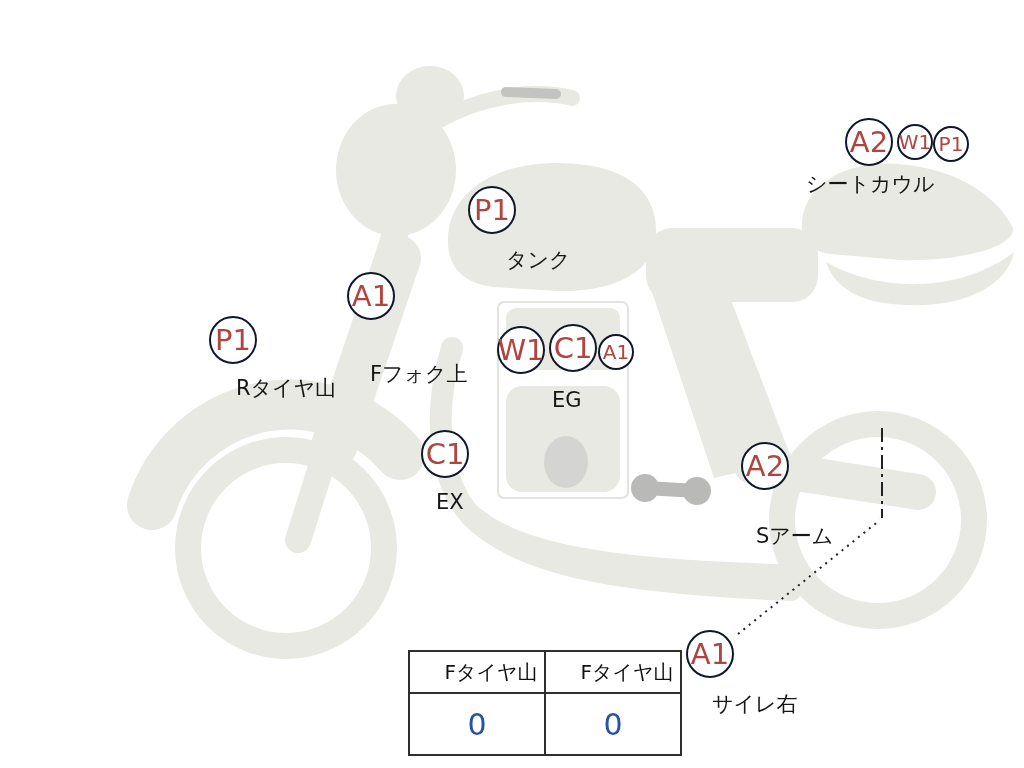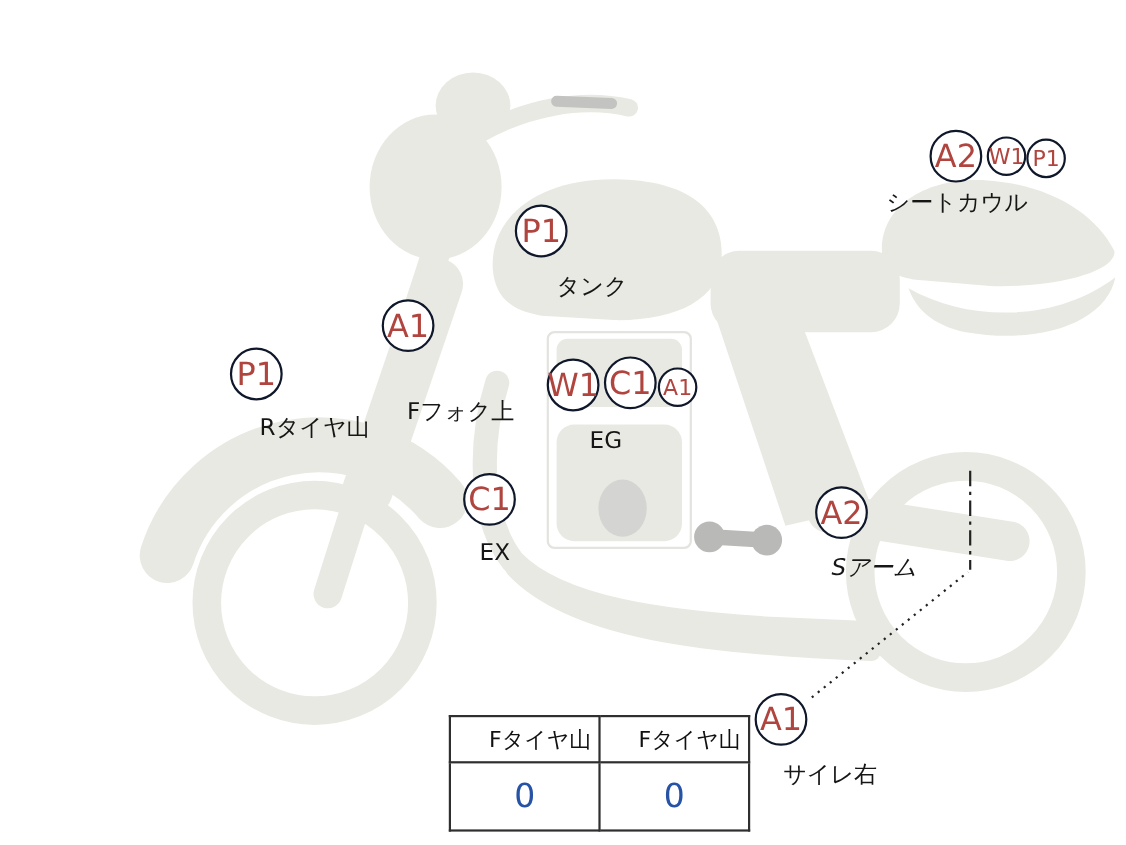--- a/index.html
+++ b/index.html
@@ -121,31 +121,31 @@
 
   <div>
     <div class="badge lg" style="left:468px; top:186px;">P1</div>
     <div class="dlabel" style="left:506px; top:246px;text-align:center;">タンク</div>
   </div>
 
   <div>
     <div class="badge lg" style="left:497px; top:326px;">W1</div>
     <div class="badge lg" style="left:549px; top:324px;">C1</div>
     <div class="badge sm" style="left:598px; top:334px;">A1</div>
-    <div class="dlabel" style="left:536px; top:388px;">EG</div>
+    <div class="dlabel" style="left:552px; top:388px;">EG</div>
   </div>
 
   <div>
     <div class="badge lg" style="left:421px; top:430px;">C1</div>
     <div class="dlabel" style="left:436px; top:490px;">EX</div>
   </div>
 
   <div>
     <div class="badge lg" style="left:741px; top:442px;">A2</div>
-    <div class="dlabel" style="left:756px; top:502px;font-style:italic;">Sアーム</div>
+    <div class="dlabel" style="left:756px; top:522px;">Sアーム</div>
   </div>
 
   <div>
     <div class="badge lg" style="left:686px; top:630px;">A1</div>
     <div class="dlabel" style="left:712px; top:690px;text-align:center;">サイレ右</div>
   </div>
 
   <div>
     <div class="badge lg" style="left:845px; top:118px;">A2</div>
     <div class="badge sm" style="left:897px; top:124px;">W1</div>

